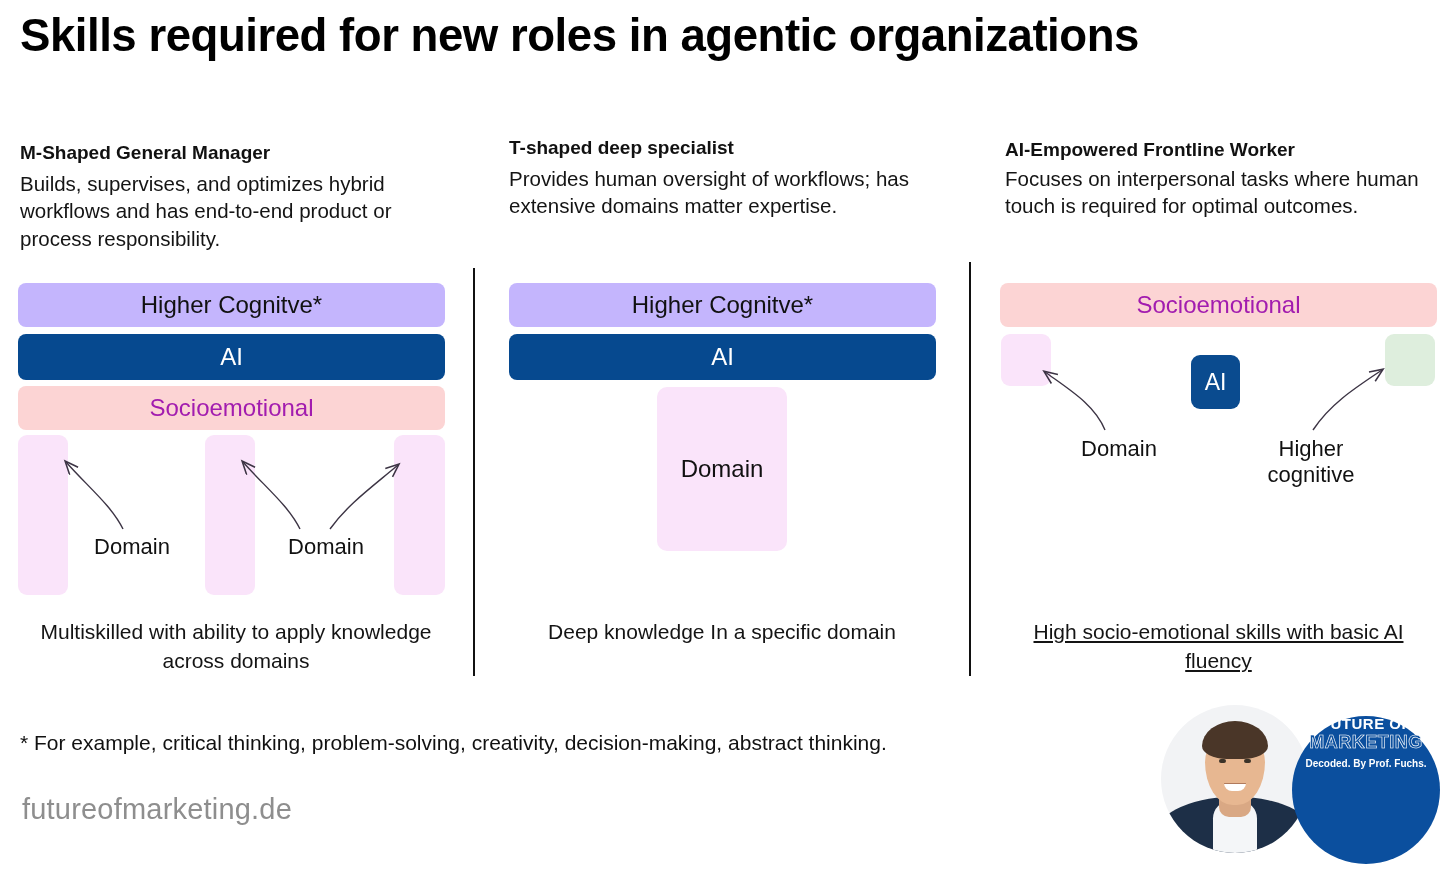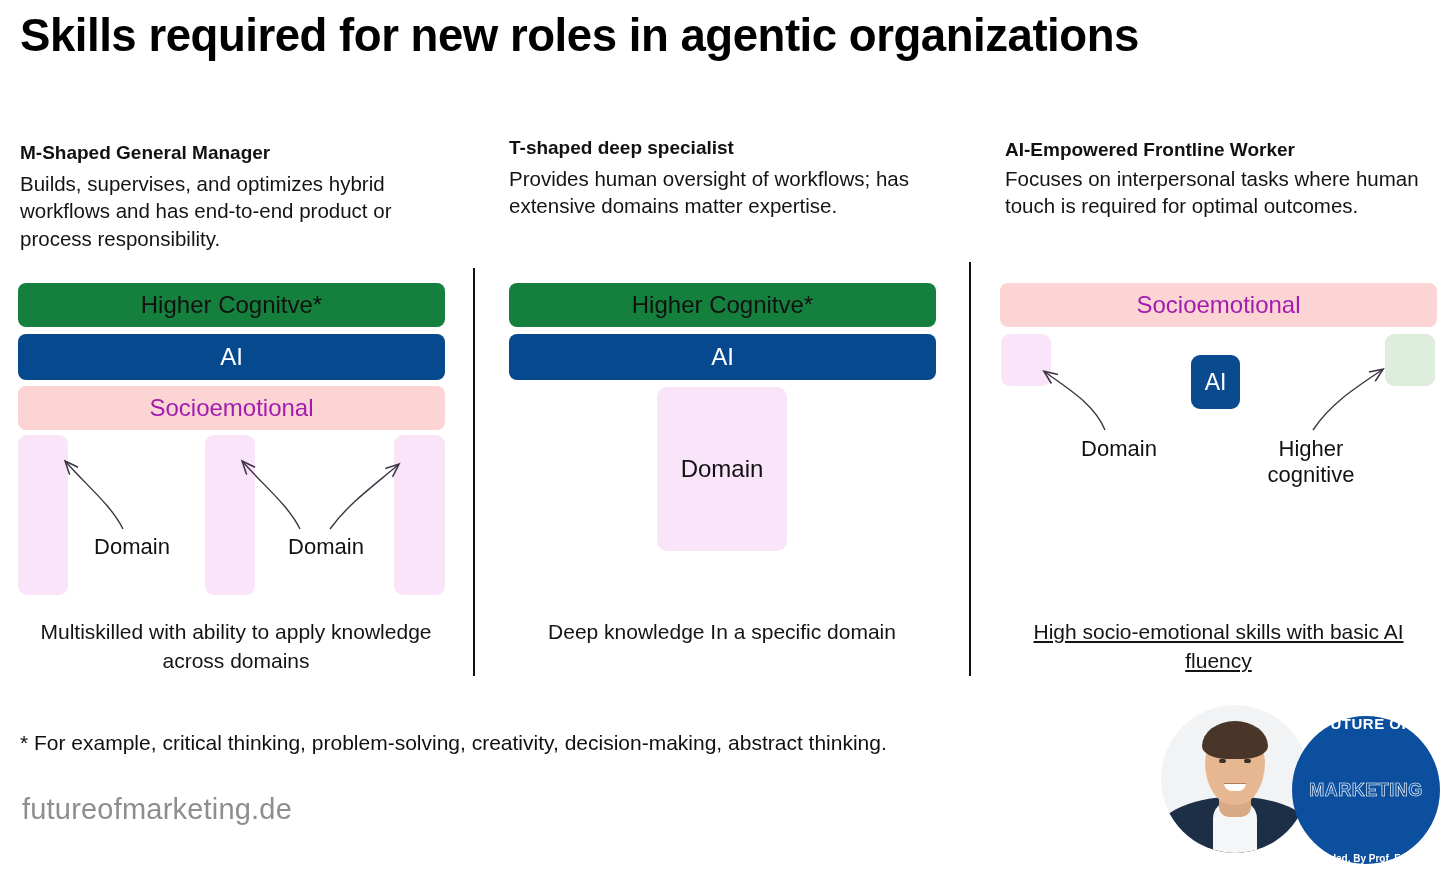--- a/index.html
+++ b/index.html
@@ -68,21 +68,21 @@
   .bar {
     position: absolute;
     border-radius: 8px;
     display: flex;
     align-items: center;
     justify-content: center;
     font-size: 24px;
     line-height: 1;
     box-sizing: border-box;
   }
-  .bar.green { background: #15803d; color: #111111; }
+  .bar.green { background: #c4b5fd; color: #111111; }
   .bar.navy  { background: #06498f; color: #ffffff; }
   .bar.pinkb { background: #fcd4d4; color: #a21caf; }
   .leg {
     position: absolute;
     background: #fae4fa;
     border-radius: 9px;
   }
   .stem {
     position: absolute;
     background: #fae4fa;
@@ -221,21 +221,21 @@
     left: 1292px;
     top: 716px;
     width: 148px;
     height: 148px;
     border-radius: 50%;
     background: #0b4f9e;
     color: #ffffff;
     display: flex;
     flex-direction: column;
     align-items: center;
-    justify-content: space-between;
+    justify-content: flex-start;
   }
   #badge .b1 {
     font-size: 15px;
     font-weight: bold;
     letter-spacing: 0.5px;
     line-height: 1;
   }
   #badge .b2 {
     font-size: 18px;
     font-weight: bold;

